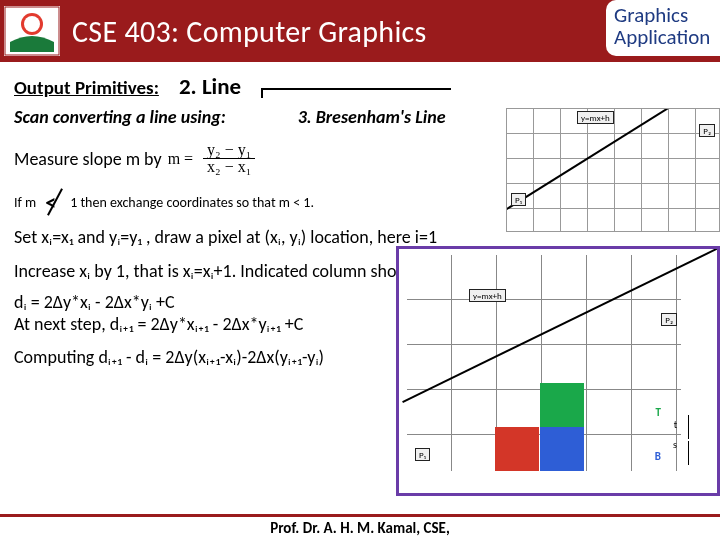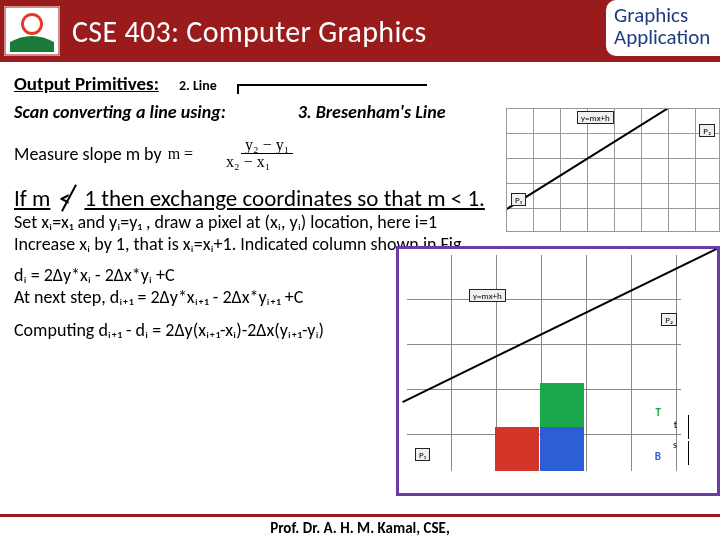--- a/index.html
+++ b/index.html
@@ -57,21 +57,21 @@
     height: 532px;
     padding: 10px 14px 0 14px;
   }
 
   .row1 { display: flex; align-items: baseline; gap: 20px; }
   .section-heading {
     font-weight: 700;
     font-size: 19px;
     text-decoration: underline;
   }
-  .item2 { font-weight: 700; font-size: 14px; }
+  .item2 { font-weight: 700; font-size: 23px; }
   .bracket-start {
     position: relative;
     top: 4px;
     font-size: 18px;
     border-top: 2px solid #000;
     border-left: 2px solid #000;
     height: 10px;
     width: 190px;
     display: inline-block;
   }
@@ -87,24 +87,24 @@
   .row3 { margin-top: 14px; font-size: 18px; display: flex; align-items: center; }
   .frac {
     display: inline-block;
     font-family: "Cambria Math", serif;
     font-size: 16px;
     line-height: 1;
     padding-left: 6px;
   }
   .frac .eq { display:inline-block; vertical-align:middle; padding-right:6px; }
   .frac .nd { display:inline-block; text-align:center; vertical-align:middle; }
-  .frac .num { border-bottom: 1.5px solid #000; padding: 0 4px; margin-left: 38px; }
+  .frac .num { border-bottom: 1.5px solid #000; padding: 0 4px; }
   .frac .den { padding: 0 4px; }
 
-  .row4 { margin-top: 14px; font-size: 23px; display: flex; align-items: center; gap: 6px; text-decoration: underline; }
+  .row4 { margin-top: 14px; font-size: 14px; display: flex; align-items: center; gap: 6px; }
   .notless {
     display: inline-block;
     width: 22px;
     height: 26px;
     position: relative;
   }
   .notless::before {
     content: "<";
     position: absolute;
     left: 3px; top: 0;
@@ -113,21 +113,21 @@
   }
   .notless::after {
     content: "";
     position: absolute;
     left: 12px; top: -2px;
     width: 2px; height: 30px;
     background: #000;
     transform: rotate(28deg);
   }
 
-  .body-line { margin-top: 0; font-size: 18px; line-height: 1.2; }
+  .body-line { margin-top: 12px; font-size: 18px; line-height: 1.2; }
 
   .footer {
     position: absolute;
     left: 0;
     bottom: 0;
     width: 720px;
     height: 26px;
     border-top: 3px solid #9a1b1c;
     background: #fff;
     text-align: center;

